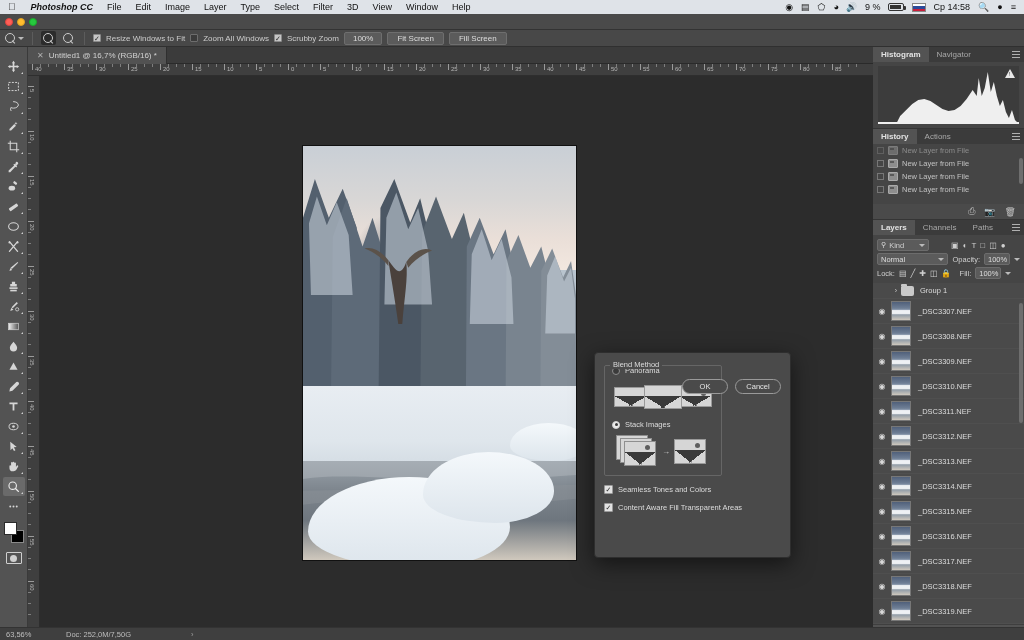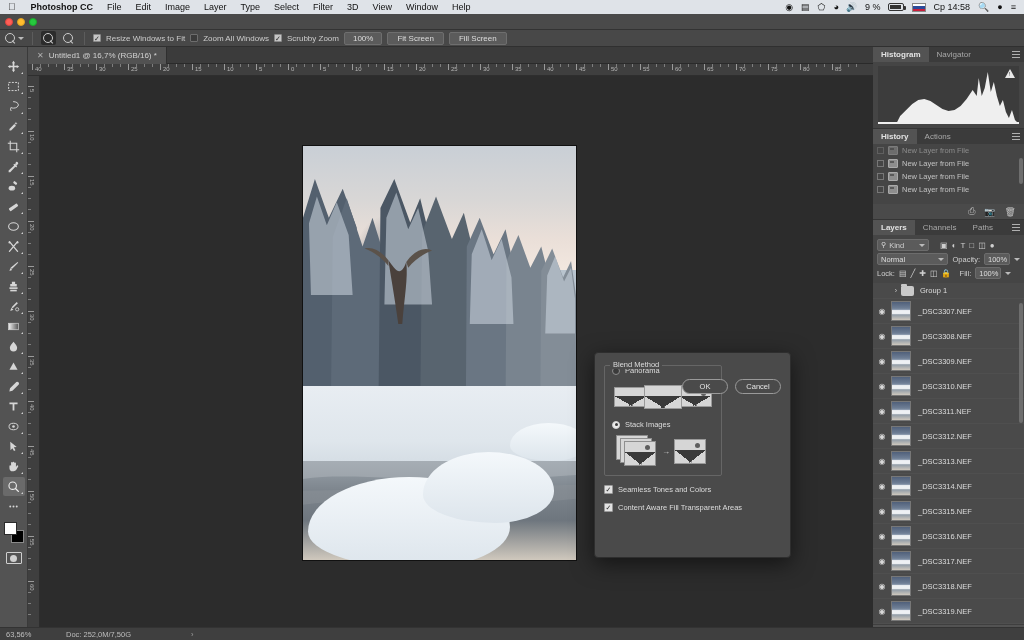--- a/index.html
+++ b/index.html
@@ -12,21 +12,21 @@
   .app { position: relative; width: 1024px; height: 640px; }
 
   
   .macbar {
     position: absolute; top: 0; left: 0; width: 1024px; height: 14px;
     background: #dfe3e8; display: flex; align-items: center;
     font-size: 9px; color: #111; padding: 0 4px;
   }
   .macbar .apple { font-size: 10px; padding: 0 8px 0 4px; line-height: 1; }
   .macbar .mitem { padding: 0 7px; white-space: nowrap; }
-  .macbar .mitem.bold { font-weight: bold; }
+  .macbar .mitem.bold { font-weight: bold; font-style: italic; }
   .macbar .spacer { flex: 1; }
   .macbar .sicon { padding: 0 4px; font-size: 9px; display: flex; align-items: center; }
   .macbar .battpct { font-size: 9px; padding: 0 3px; }
   .battery {
     width: 16px; height: 8px; border: 1px solid #333; border-radius: 2px;
     position: relative; display: inline-block;
   }
   .battery::after {
     content: ""; position: absolute; right: -3px; top: 2px;
     width: 2px; height: 4px; background: #333; border-radius: 0 1px 1px 0;
@@ -221,21 +221,21 @@
   .hrow .hicon::after {
     content: ""; position: absolute; left: 1px; top: 1px; right: 3px; height: 2px; background: #5a5a5a;
   }
   .hfooter {
     height: 15px; display: flex; align-items: center; justify-content: flex-end;
     gap: 9px; padding-right: 8px; background: #4a4a4a;
   }
   .hfooter span { font-size: 9px; color: #c9c9c9; }
 
   .layerctl { padding: 3px 4px; background: #454545; }
-  .lrow { display: flex; align-items: center; gap: 8px; height: 14px; font-size: 7.5px; color: #cfcfcf; }
+  .lrow { display: flex; align-items: center; gap: 19px; height: 14px; font-size: 7.5px; color: #cfcfcf; }
   .kindbox {
     display: flex; align-items: center; gap: 3px; background: #5b5b5b;
     border: 1px solid #6c6c6c; border-radius: 2px; padding: 0 3px; height: 12px; width: 52px;
   }
   .miniicon { font-size: 7px; color: #ddd; }
   .licons { display: flex; align-items: center; gap: 4px; margin-left: 3px; }
   .licons span { font-size: 8px; color: #cfcfcf; }
   .selbox {
     background: #5b5b5b; border: 1px solid #6c6c6c; border-radius: 2px;
     height: 12px; display: flex; align-items: center; justify-content: space-between;

